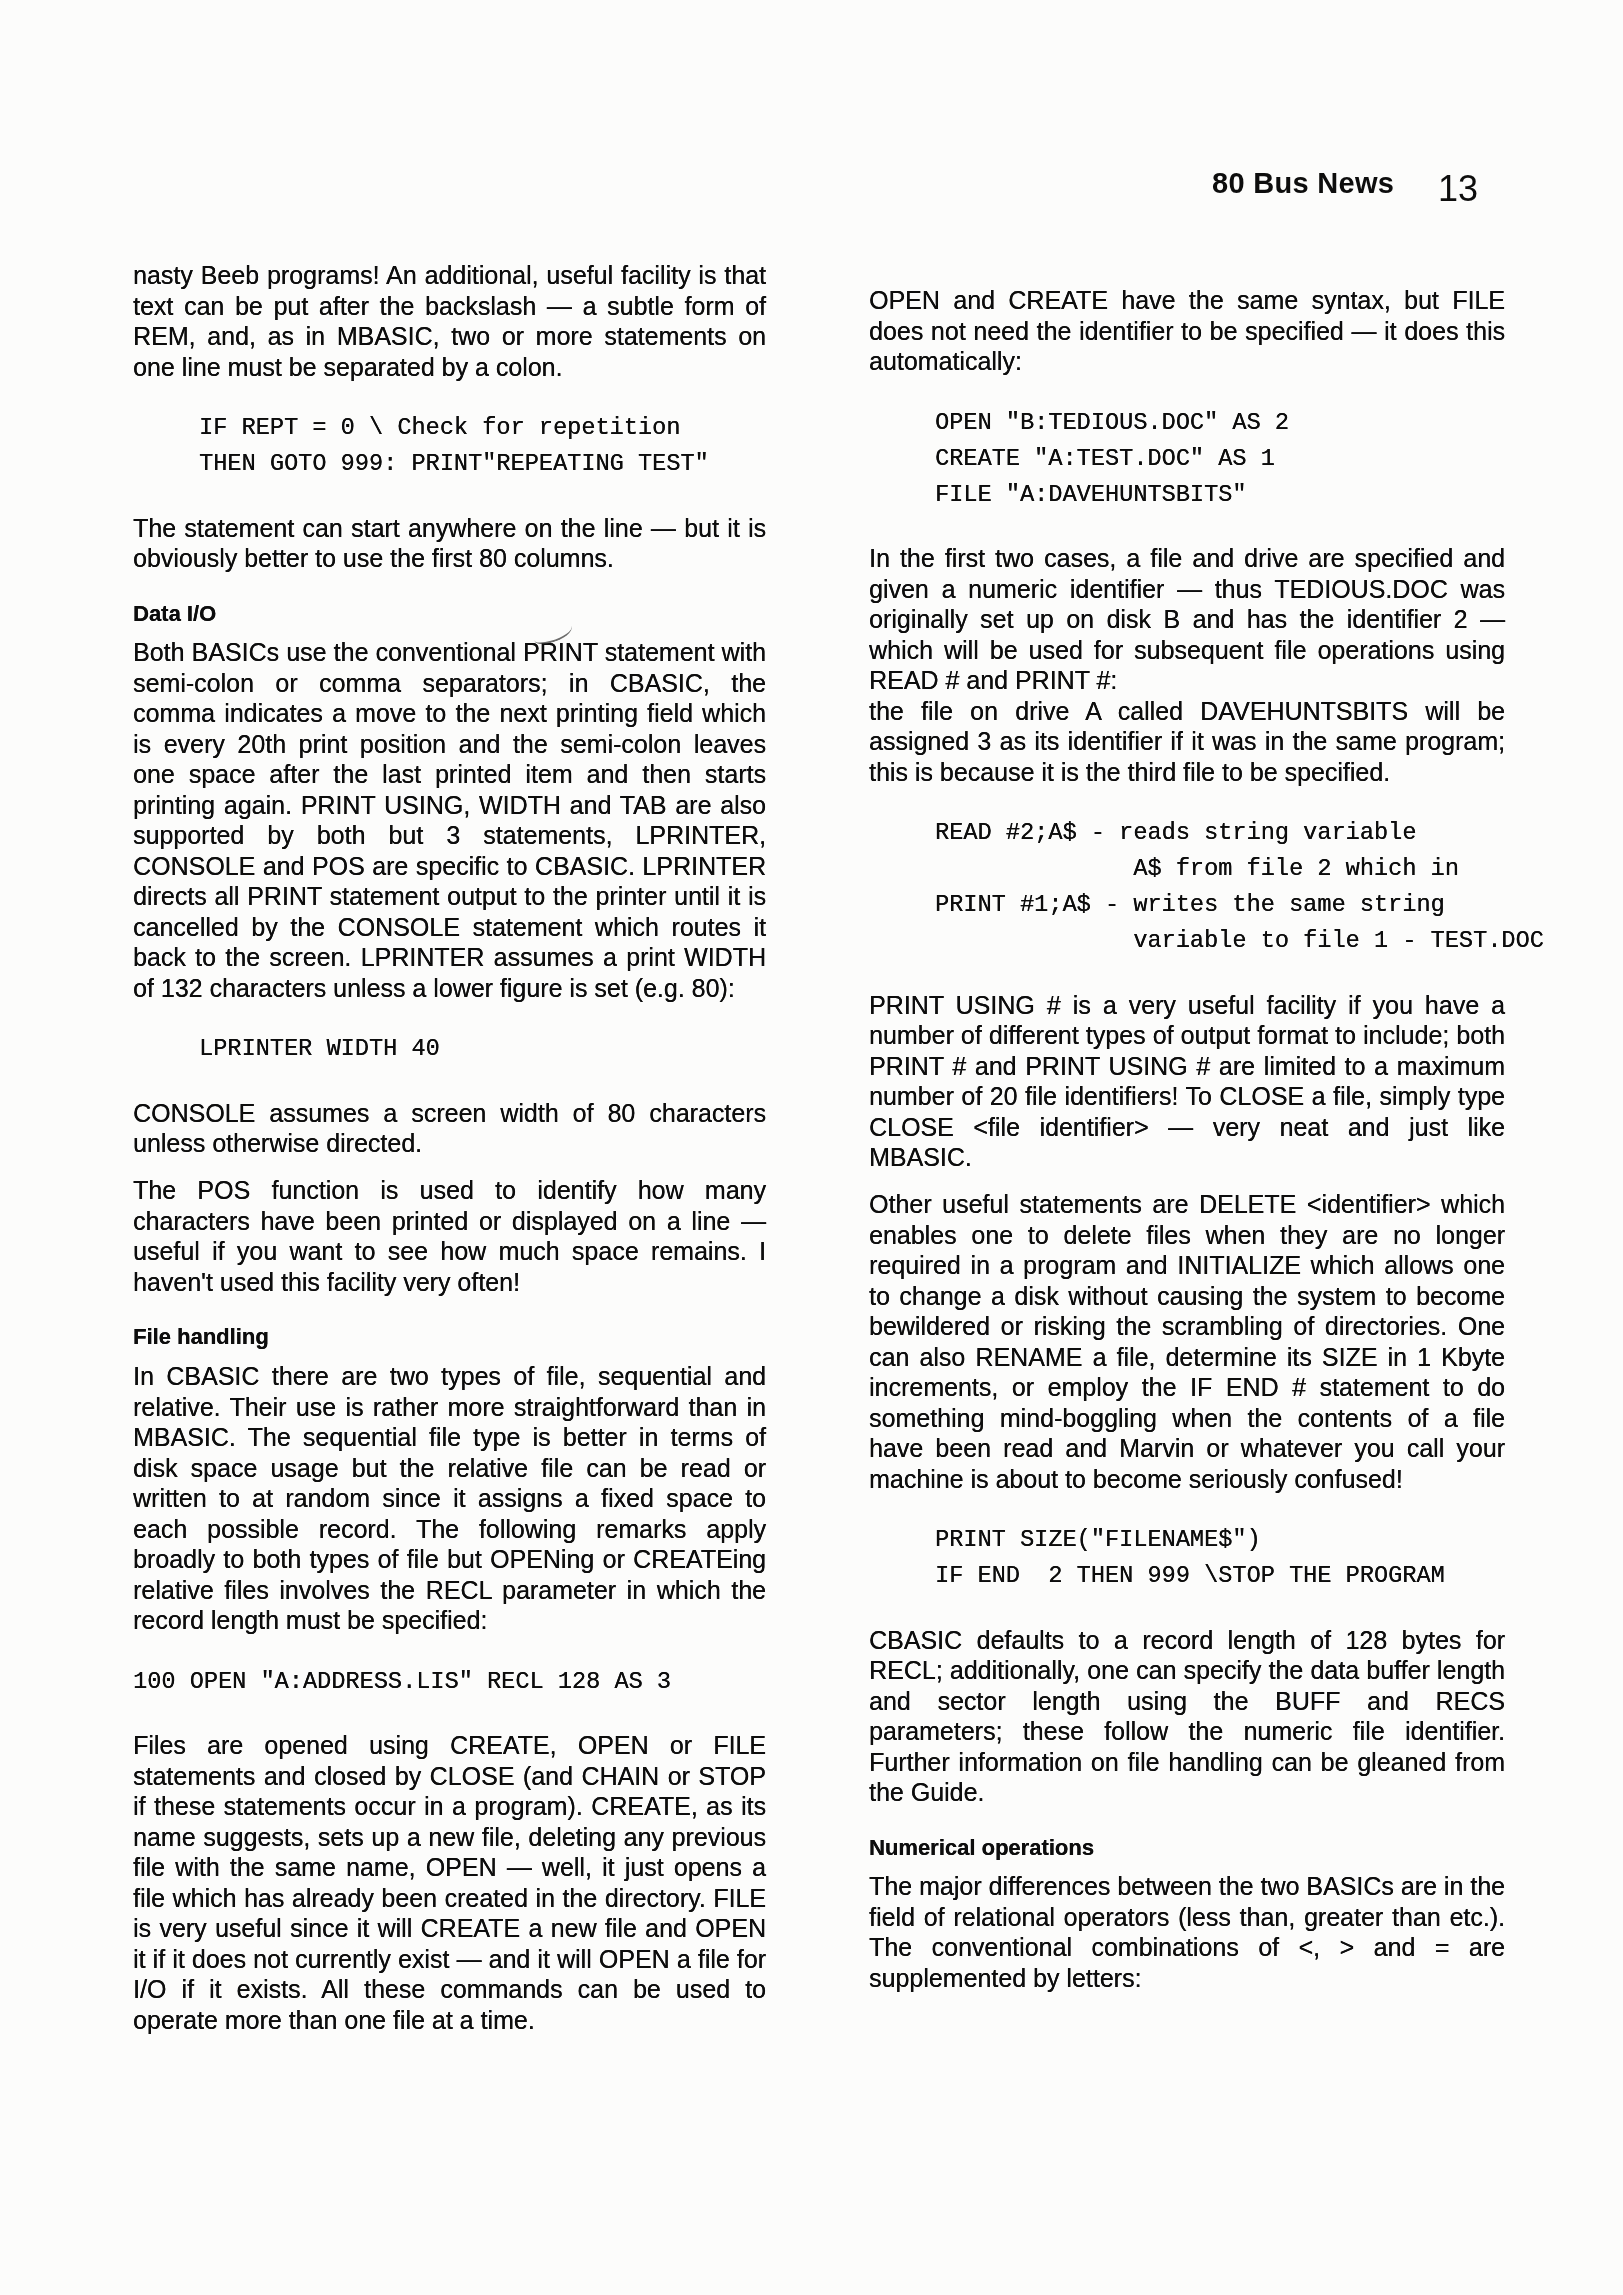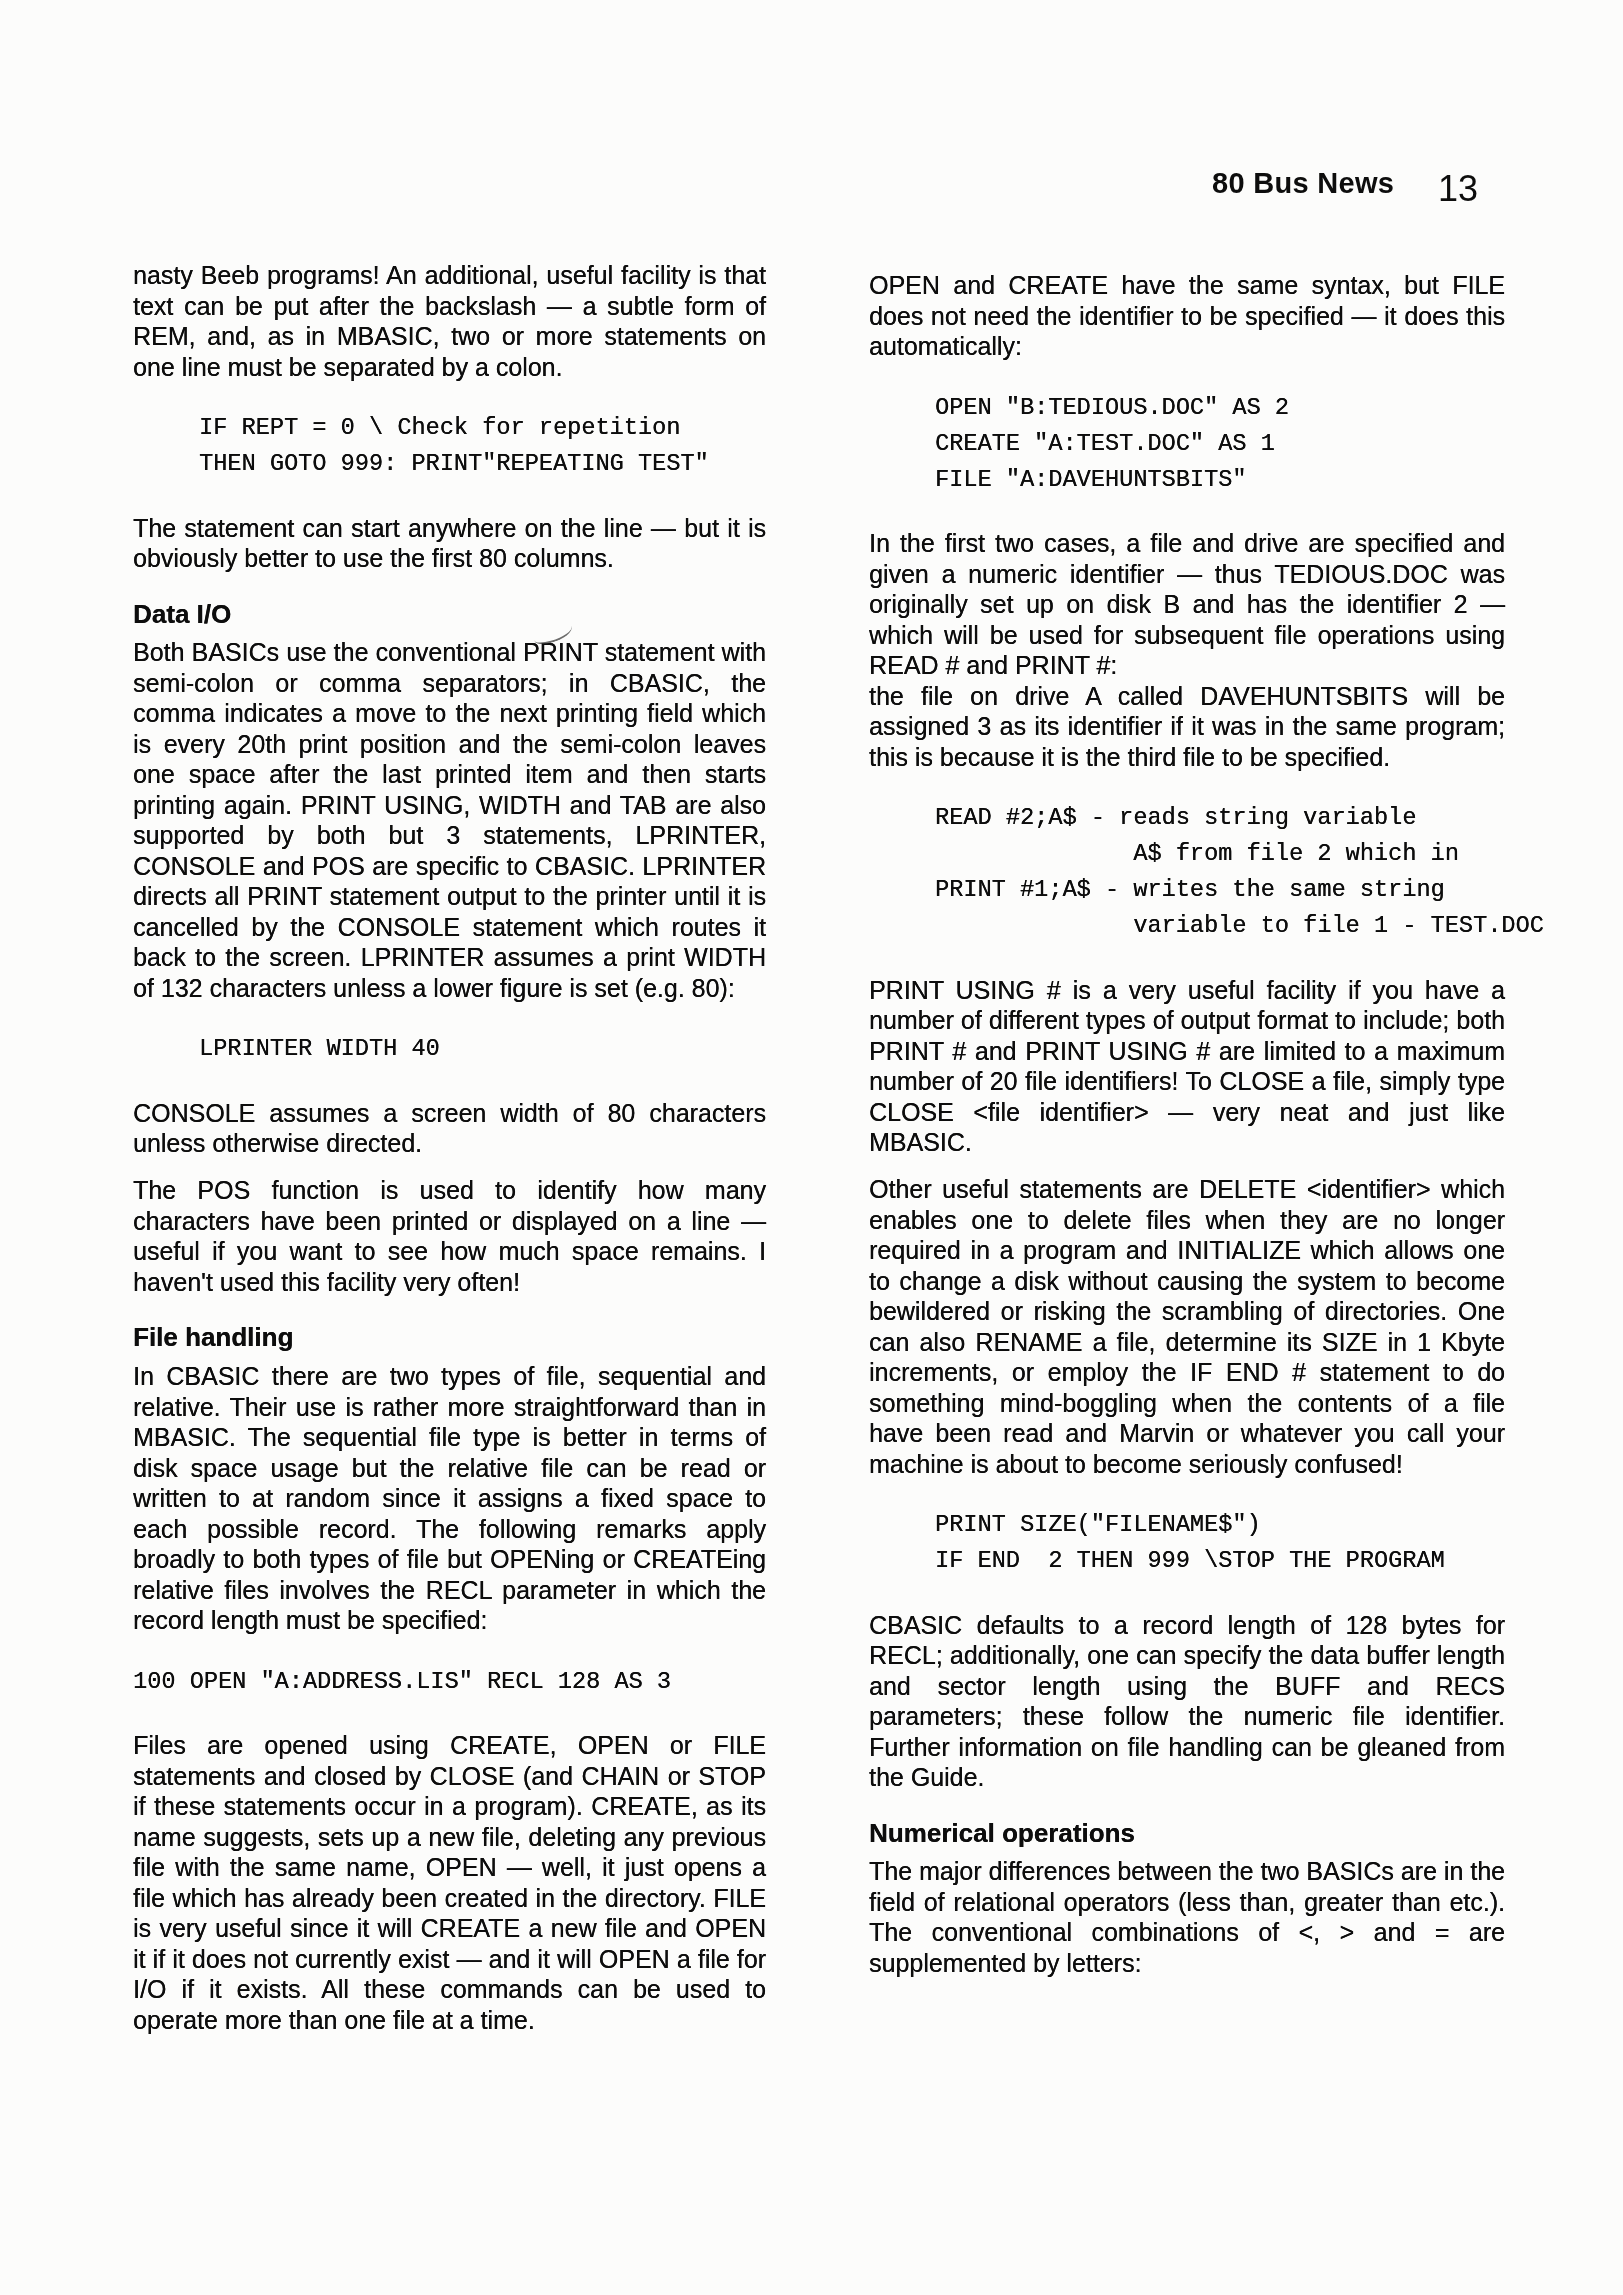--- a/index.html
+++ b/index.html
@@ -23,31 +23,31 @@
     position: absolute; left: 1438px; top: 1.4px;
     font-size: 36px; font-weight: normal;
   }
 
   .col {
     position: absolute;
     font-size: 25px; line-height: 30.5px;
     text-shadow: 0.2px 0.2px 0 currentColor;
   }
   .col-left  { left: 133px;  top: 260px; width: 633px; }
-  .col-right { left: 869px; top: 270px; width: 636px; }
+  .col-right { left: 869px; top: 285px; width: 636px; }
 
   .block-paragraph, .block-paragraph_continued {
     margin: 0 0 16.7px 0;
     text-align: justify;
   }
   .block-paragraph_continued { margin-top: -16.7px; }
 
   .block-heading {
     margin: 25px 0 8.3px 0;
-    font-size: 26px; font-weight: bold;
+    font-size: 22px; font-weight: bold;
   }
 
   .block-code {
     margin: 28px 0 30.5px 0;
     font-family: "Liberation Mono", "DejaVu Sans Mono", monospace;
     font-size: 23.6px; line-height: 36px;
     white-space: pre;
     text-shadow: 0.2px 0 0 currentColor;
   }
   .block-code.indent { padding-left: 66px; }

